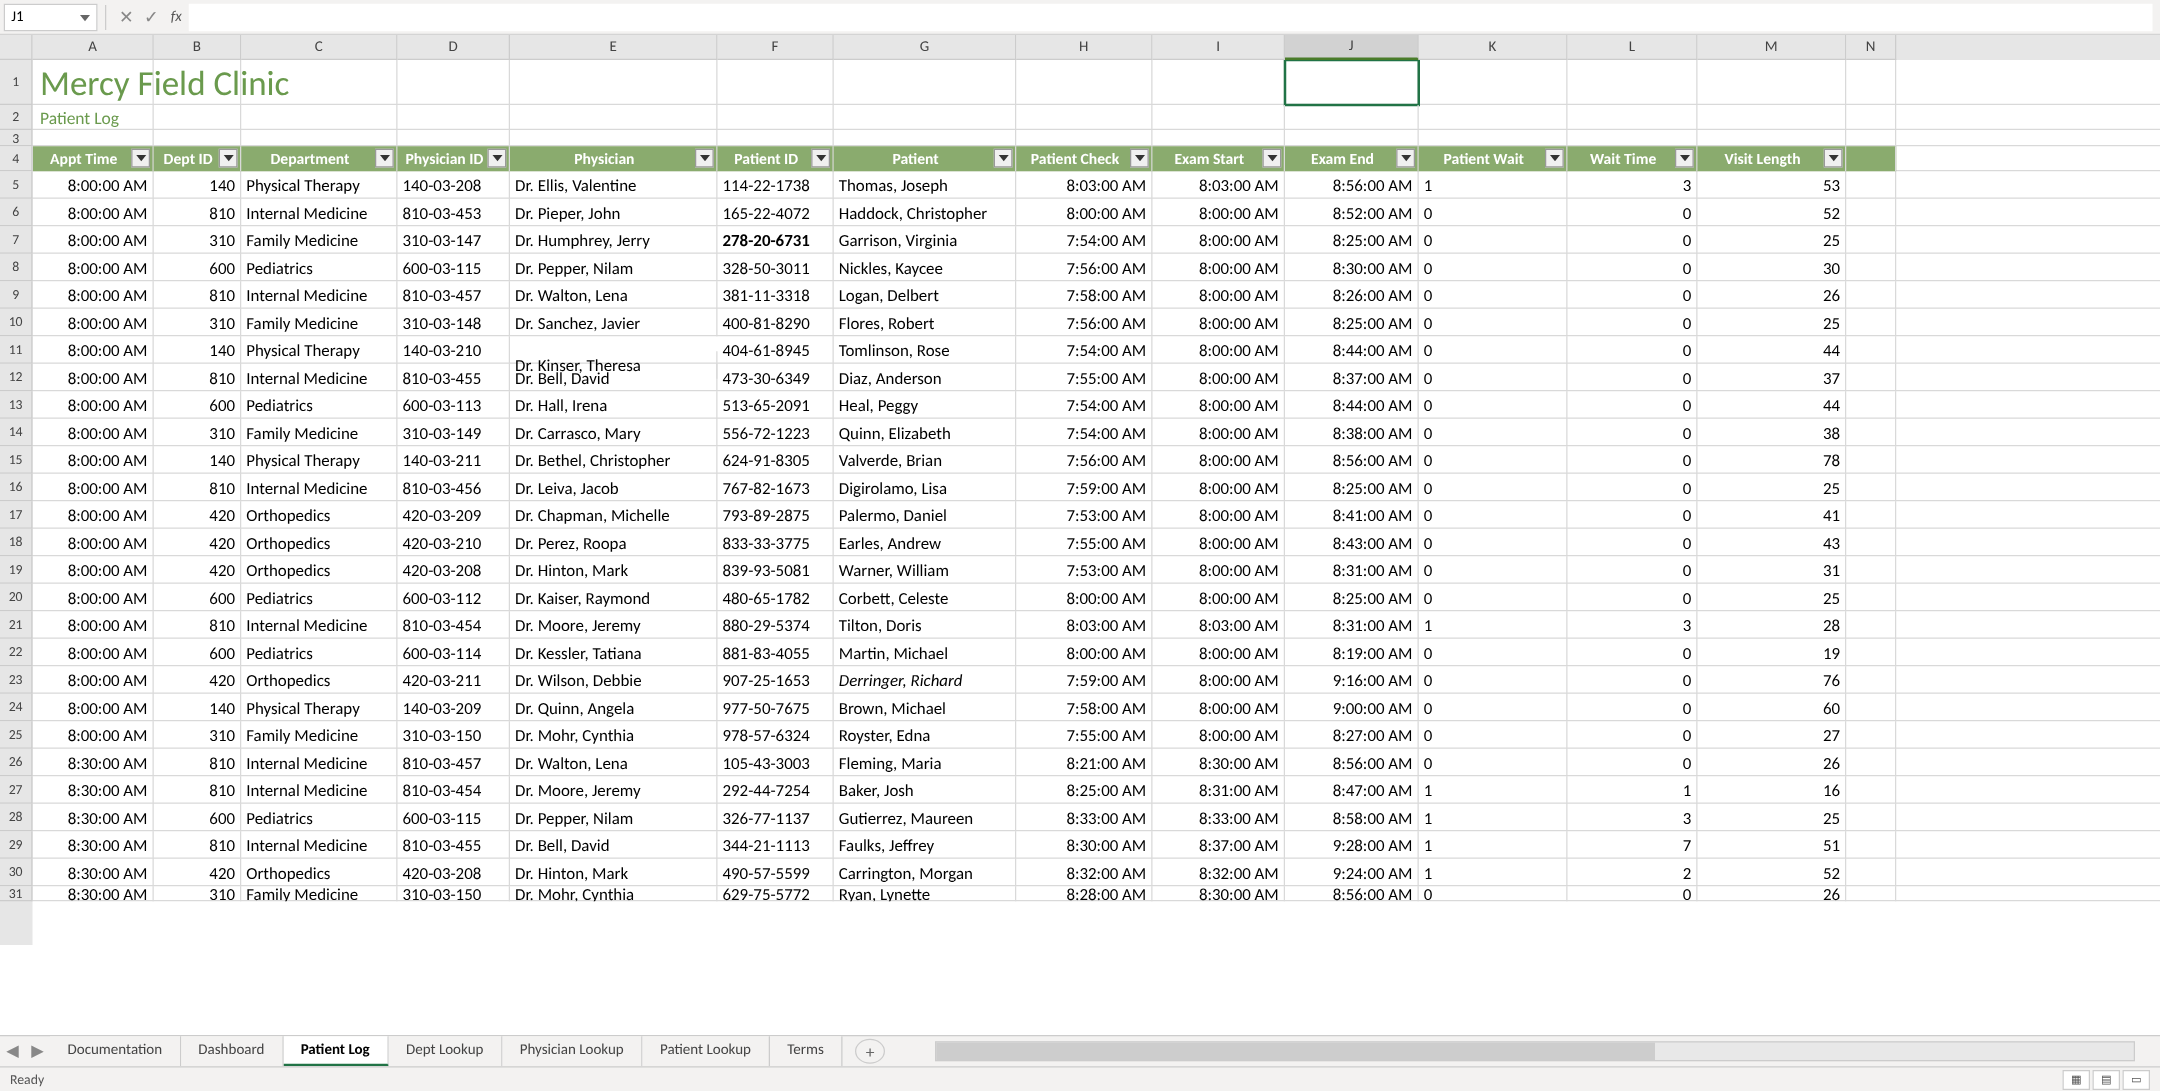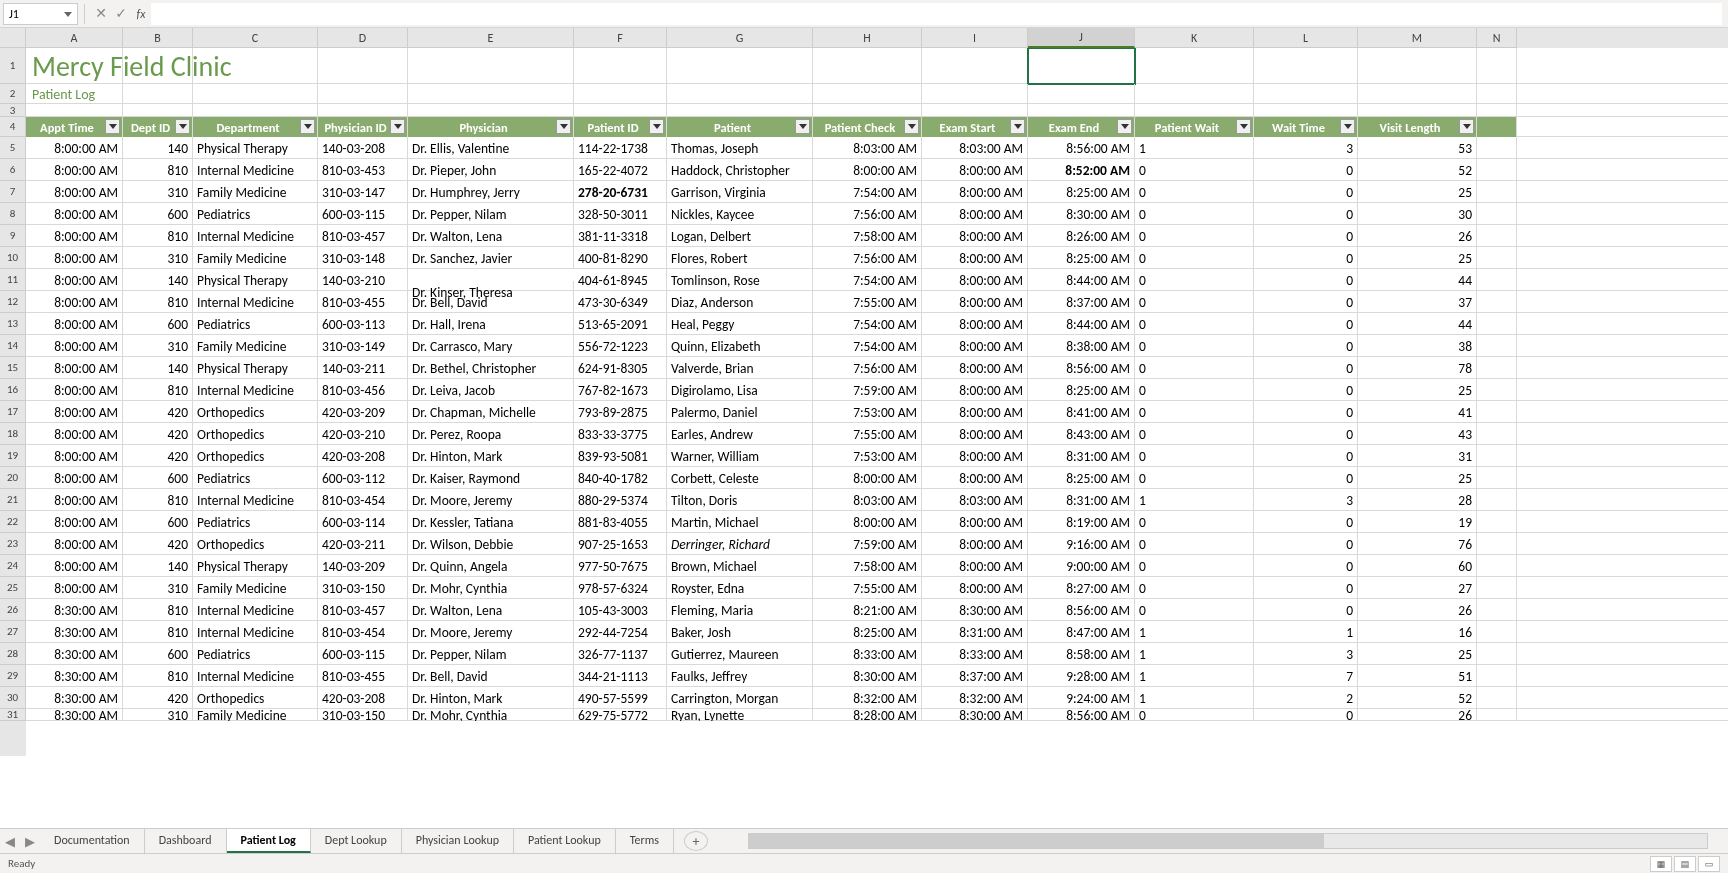--- a/index.html
+++ b/index.html
@@ -200,21 +200,21 @@
       <div class="grid-row" style="height: 22px;">
         <div class="grid-cell right" style="width: 97px; height: 22px;">8:00:00 AM</div>
         <div class="grid-cell right" style="width: 70px; height: 22px;">810</div>
         <div class="grid-cell" style="width: 125px; height: 22px;">Internal Medicine</div>
         <div class="grid-cell" style="width: 90px; height: 22px;">810-03-453</div>
         <div class="grid-cell" style="width: 166px; height: 22px;">Dr. Pieper, John</div>
         <div class="grid-cell" style="width: 93px; height: 22px;">165-22-4072</div>
         <div class="grid-cell" style="width: 146px; height: 22px;">Haddock, Christopher</div>
         <div class="grid-cell right" style="width: 109px; height: 22px;">8:00:00 AM</div>
         <div class="grid-cell right" style="width: 106px; height: 22px;">8:00:00 AM</div>
-        <div class="grid-cell right" style="width: 107px; height: 22px; font-weight: bold;">8:52:00 AM</div>
+        <div class="grid-cell right" style="width: 107px; height: 22px;">8:52:00 AM</div>
         <div class="grid-cell" style="width: 119px; height: 22px; justify-content: flex-start;">0</div>
         <div class="grid-cell right" style="width: 104px; height: 22px;">0</div>
         <div class="grid-cell right" style="width: 119px; height: 22px;">52</div>
         <div class="grid-cell" style="width: 40px; height: 22px;"></div>
       </div>
       <div class="grid-row" style="height: 22px;">
         <div class="grid-cell right" style="width: 97px; height: 22px;">8:00:00 AM</div>
         <div class="grid-cell right" style="width: 70px; height: 22px;">310</div>
         <div class="grid-cell" style="width: 125px; height: 22px;">Family Medicine</div>
         <div class="grid-cell" style="width: 90px; height: 22px;">310-03-147</div>
@@ -420,21 +420,21 @@
         <div class="grid-cell right" style="width: 104px; height: 22px;">0</div>
         <div class="grid-cell right" style="width: 119px; height: 22px;">31</div>
         <div class="grid-cell" style="width: 40px; height: 22px;"></div>
       </div>
       <div class="grid-row" style="height: 22px;">
         <div class="grid-cell right" style="width: 97px; height: 22px;">8:00:00 AM</div>
         <div class="grid-cell right" style="width: 70px; height: 22px;">600</div>
         <div class="grid-cell" style="width: 125px; height: 22px;">Pediatrics</div>
         <div class="grid-cell" style="width: 90px; height: 22px;">600-03-112</div>
         <div class="grid-cell" style="width: 166px; height: 22px;">Dr. Kaiser, Raymond</div>
-        <div class="grid-cell" style="width: 93px; height: 22px;">840-40-1782</div>
+        <div class="grid-cell" style="width: 93px; height: 22px;">480-65-1782</div>
         <div class="grid-cell" style="width: 146px; height: 22px;">Corbett, Celeste</div>
         <div class="grid-cell right" style="width: 109px; height: 22px;">8:00:00 AM</div>
         <div class="grid-cell right" style="width: 106px; height: 22px;">8:00:00 AM</div>
         <div class="grid-cell right" style="width: 107px; height: 22px;">8:25:00 AM</div>
         <div class="grid-cell" style="width: 119px; height: 22px; justify-content: flex-start;">0</div>
         <div class="grid-cell right" style="width: 104px; height: 22px;">0</div>
         <div class="grid-cell right" style="width: 119px; height: 22px;">25</div>
         <div class="grid-cell" style="width: 40px; height: 22px;"></div>
       </div>
       <div class="grid-row" style="height: 22px;">

